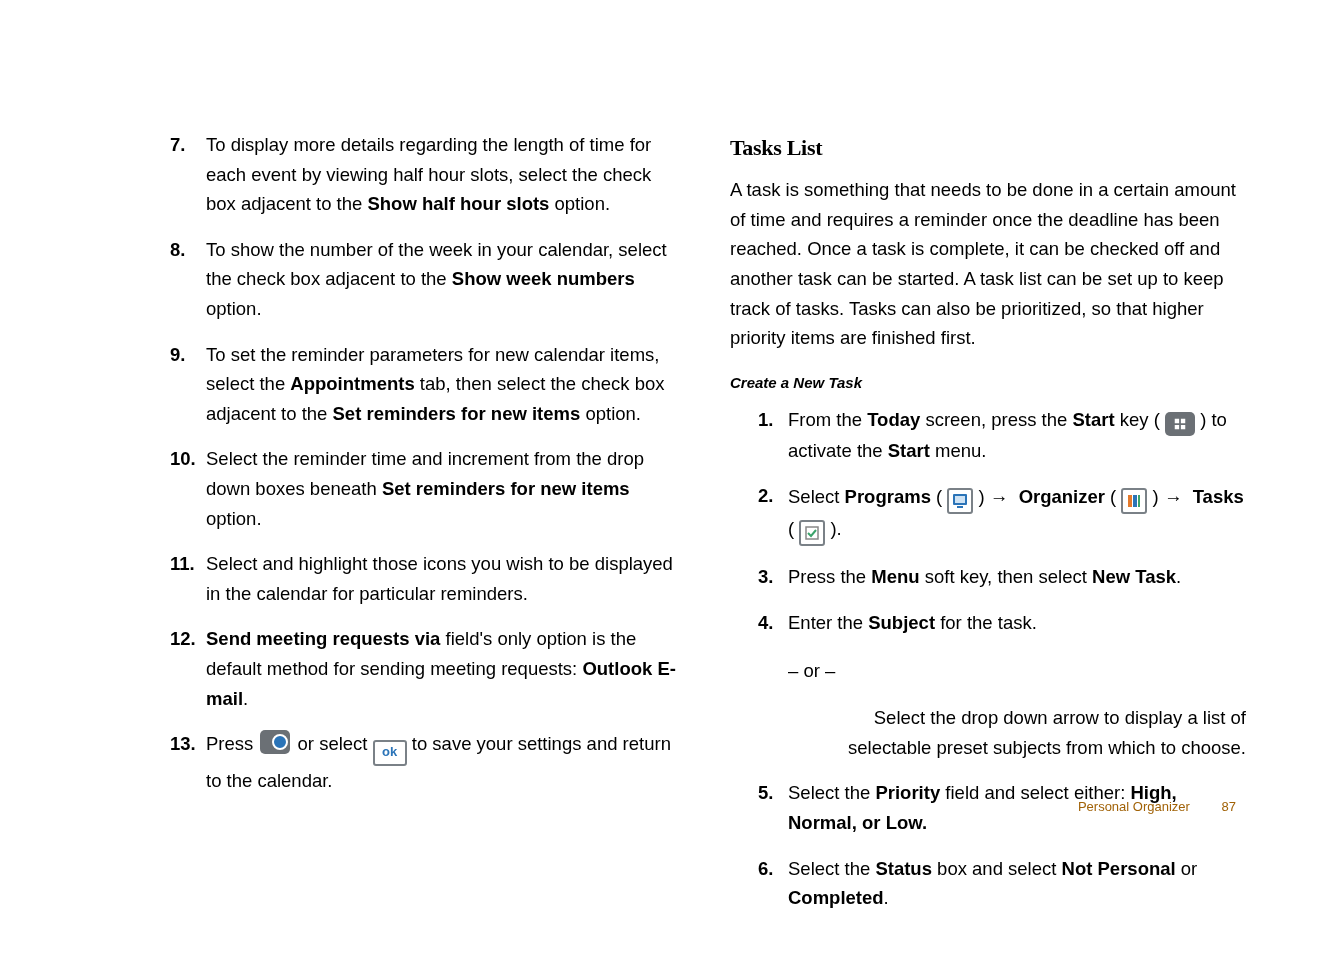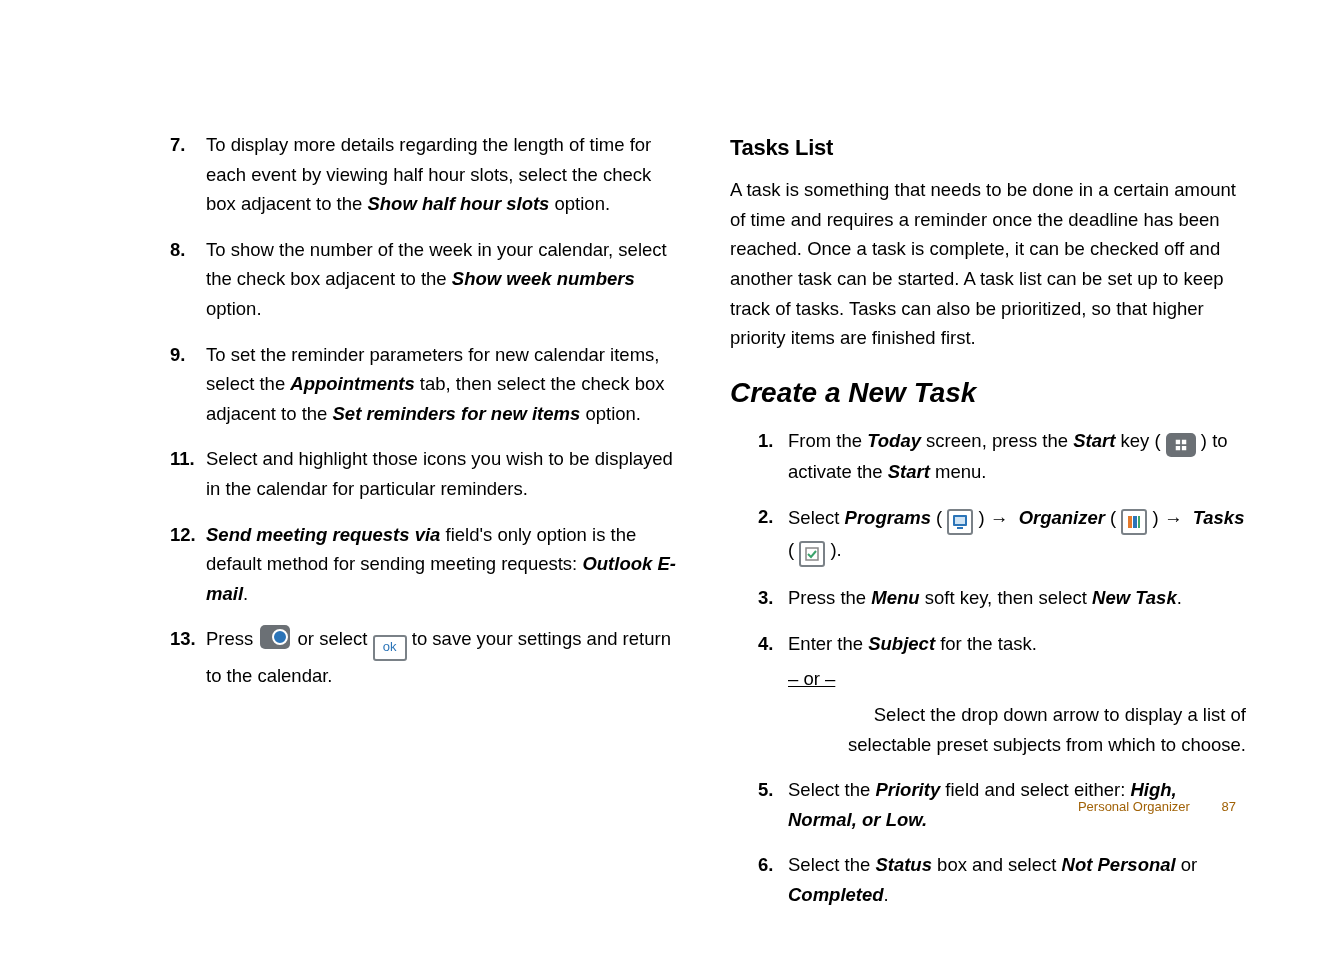--- a/index.html
+++ b/index.html
@@ -28,37 +28,37 @@
     display: flex;
     margin-bottom: 16px;
     align-items: flex-start;
   }
   .num {
     font-weight: 700;
     width: 36px;
     flex-shrink: 0;
   }
   .content { flex: 1; }
-  b, .bold { font-weight: 700; font-style: italic; }
+  b, .bold { font-weight: 700; }
   
   h2.section-head {
-    font-family: Liberation Sans, sans-serif;
+    font-family: Liberation Serif, serif;
     font-weight: 900;
     font-size: 22px;
     margin-bottom: 10px;
     letter-spacing: -0.3px;
   }
   .para {
     margin-bottom: 18px;
   }
   h3.subhead {
     font-family: Arial, sans-serif;
     font-style: italic;
     font-weight: 900;
-    font-size: 28px;
+    font-size: 15px;
     margin-bottom: 10px;
   }
   .rlist { padding-left: 28px; }
   .rlist .num { width: 30px; }
   
   .icon {
     display: inline-block;
     width: 26px;
     height: 22px;
     vertical-align: -4px;
@@ -85,21 +85,21 @@
   }
   .icon-ok-box {
     width: 34px; height: 26px;
     background: #fff;
     border: 2px solid #7a8187;
     border-radius: 3px;
     display: inline-flex;
     align-items: center;
     justify-content: center;
     font-size: 13px;
-    font-weight: 400;
+    font-weight: 700;
     color: #2b74b8;
     vertical-align: -6px;
   }
   .icon-flag {
     width: 30px; height: 24px;
     background: #6b7075;
     border-radius: 5px;
     display: inline-flex;
     align-items: center;
     justify-content: center;
@@ -133,21 +133,21 @@
     background: #fff;
     border: 2px solid #7a8187;
     border-radius: 3px;
     display: inline-flex;
     align-items: center;
     justify-content: center;
     vertical-align: -6px;
   }
   .icon-tasks svg { width: 16px; height: 16px; }
   .arrow { font-weight: 700; vertical-align: 1px; }
-  .or { margin: 6px 0; text-decoration: underline; }
+  .or { margin: 18px 0; }
   .sub { margin-top: 4px; text-align: right; }
   .footer {
     position: absolute;
     right: 100px;
     bottom: 140px;
     font-size: 13px;
     color: #a16207;
   }
   .footer .pnum { margin-left: 28px; }
 </style>
@@ -167,20 +167,26 @@
       <li class="item">
         <span class="num">8.</span>
         <span class="content">
           <span>To show the number of the week in your calendar, select the check box adjacent to the </span><b>Show week numbers</b><span> option.</span>
         </span>
       </li>
       <li class="item">
         <span class="num">9.</span>
         <span class="content">
           <span>To set the reminder parameters for new calendar items, select the </span><b>Appointments</b><span> tab, then select the check box adjacent to the </span><b>Set reminders for new items</b><span> option.</span>
+        </span>
+      </li>
+      <li class="item">
+        <span class="num">10.</span>
+        <span class="content">
+          <span>Select the reminder time and increment from the drop down boxes beneath </span><b>Set reminders for new items</b><span> option.</span>
         </span>
       </li>
       <li class="item">
         <span class="num">11.</span>
         <span class="content">
           <span>Select and highlight those icons you wish to be displayed in the calendar for particular reminders.</span>
         </span>
       </li>
       <li class="item">
         <span class="num">12.</span>

